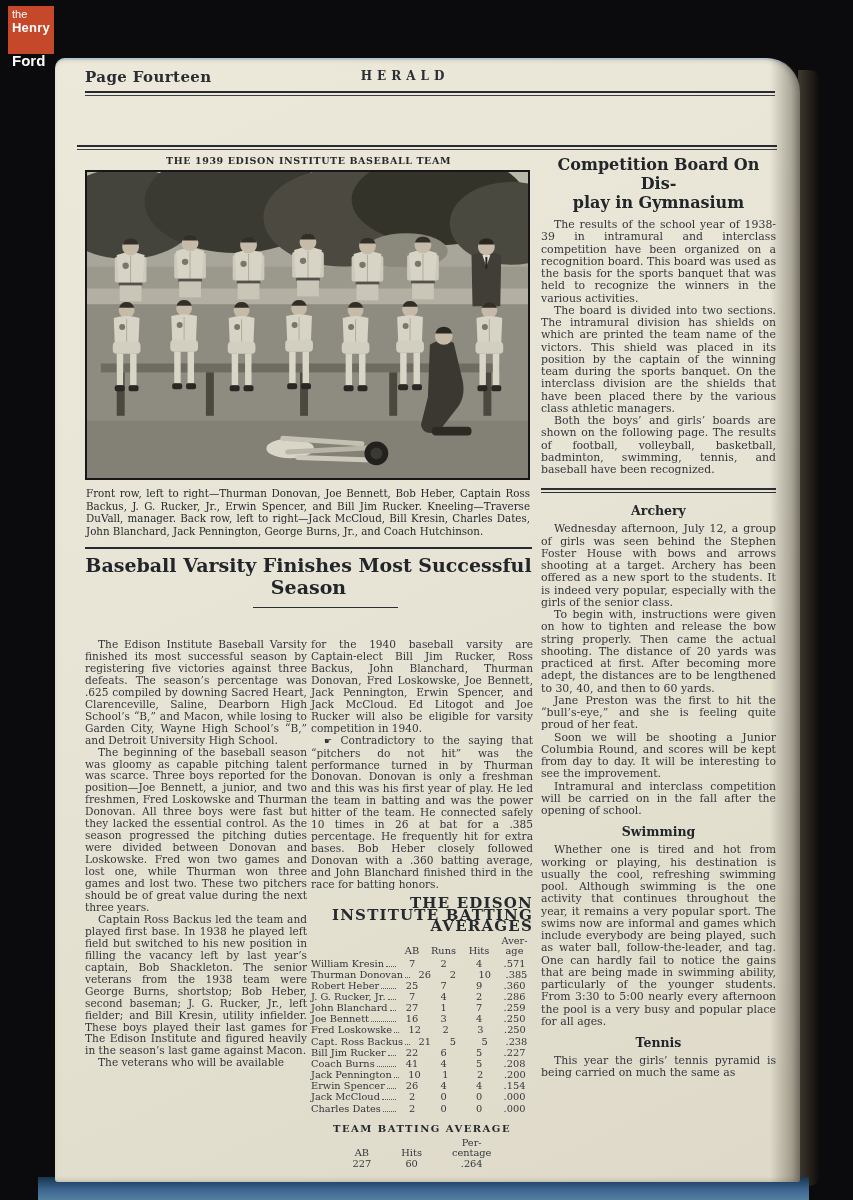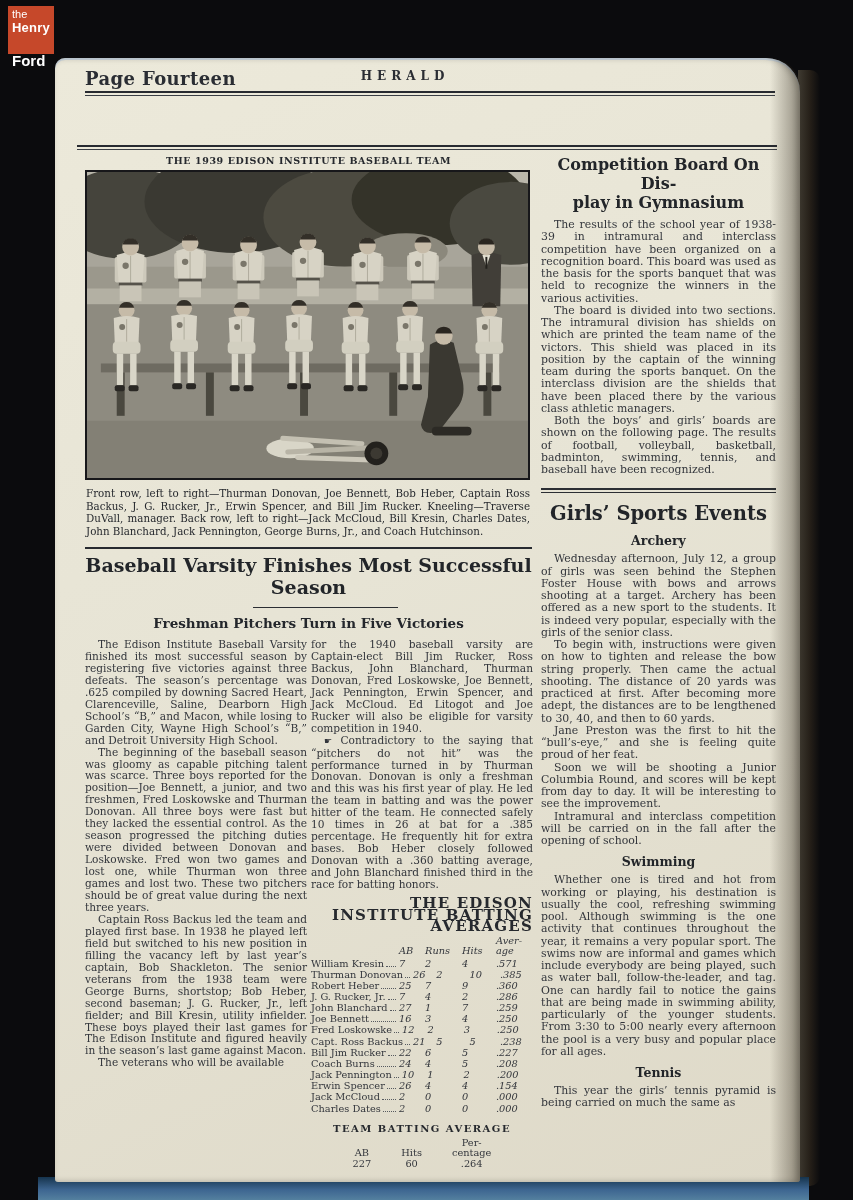--- a/index.html
+++ b/index.html
@@ -36,21 +36,21 @@
     color:#33363c;
   }
   .page::after{ 
     content:"";position:absolute;top:0;right:0;bottom:0;width:30px;
     background:linear-gradient(90deg,rgba(40,32,20,0) 0%,rgba(40,32,20,.45) 100%);
     border-radius:0 34px 3px 0;pointer-events:none;
   }
   .abs{position:absolute;}
   .prewrap{white-space:pre-line;}
   
-  .page-label{left:30px;top:10px;font-size:18px;font-weight:bold;letter-spacing:.4px;color:#2a2d33;text-align:right;}
+  .page-label{left:30px;top:10px;font-size:15px;font-weight:bold;letter-spacing:.4px;color:#2a2d33;text-align:right;}
   .masthead{left:30px;top:11px;width:640px;text-align:center;font-size:12px;font-weight:bold;letter-spacing:5px;color:#2a2d33;}
   .dbl-rule{border-top:2px solid #272a30;border-bottom:1px solid #3a3e45;height:2px;}
   .rule-top{left:30px;top:33px;width:690px;}
   .banner-title{left:15px;top:40px;width:715px;text-align:center;font-size:29px;letter-spacing:7px;color:#2b2e34;font-weight:400;}
   .rule-banner{left:22px;top:87px;width:700px;}
   
   .kicker{left:30px;top:97px;width:447px;text-align:center;font-size:9.5px;font-weight:bold;letter-spacing:.6px;color:#26292e;}
   .photo{left:30px;top:112px;width:445px;height:310px;border:2px solid #17171a;box-sizing:border-box;background:#9a978c;}
   .photo svg{display:block;width:100%;height:100%;}
   .caption{left:31px;top:429px;width:444px;font-size:10.3px;line-height:12.6px;font-weight:normal;text-align:justify;color:#26292e;}
@@ -64,21 +64,21 @@
   .col p.noindent{text-indent:0;}
   .col-left{left:30px;top:581px;}
   .col-right{left:256px;top:581px;}
   .pointer{font-family:"DejaVu Sans", sans-serif;font-size:9px;}
   
   .btable{margin-top:7px;font-size:9.8px;}
   .btable-title{text-align:right;font-size:15px;font-weight:bold;letter-spacing:1.2px;line-height:11.5px;margin-bottom:3px;color:#26292e;}
   .trow{display:flex;align-items:baseline;line-height:11.15px;}
   .tname{white-space:nowrap;}
   .tleader{flex:1;border-bottom:1px dotted #565a60;margin:0 3px 2px 2px;min-width:5px;}
-  .tc{text-align:left;font-style:italic;}
+  .tc{text-align:center;}
   .tc.ab{width:26px;}.tc.runs{width:37px;}.tc.hits{width:34px;}.tc.avg{width:37px;}
   .thead{display:flex;align-items:flex-end;line-height:10.5px;margin-bottom:1px;}
   .thead .sp{flex:1;}
   .thead .tc{font-weight:normal;}
   
   .tavg{margin-top:9px;}
   .tavg-title{text-align:center;font-size:10px;font-weight:bold;letter-spacing:1.5px;color:#26292e;}
   .tavg-row{display:flex;justify-content:center;gap:30px;margin-top:3px;font-size:9.8px;text-align:center;}
   .tavg-cell{line-height:10.5px;display:flex;flex-direction:column;justify-content:flex-end;}
   
@@ -195,21 +195,20 @@
       <circle cx="292" cy="285" r="6" fill="#3c3932"></circle>
     </svg>
   </div>
 
   <div class="abs caption">Front row, left to right—Thurman Donovan, Joe Bennett, Bob Heber, Captain Ross Backus, J. G. Rucker, Jr., Erwin Spencer, and Bill Jim Rucker. Kneeling—Traverse DuVall, manager.  Back row, left to right—Jack McCloud, Bill Kresin, Charles Dates, John Blanchard, Jack Pennington, George Burns, Jr., and Coach Hutchinson.</div>
 
   <div class="abs rule-mid"></div>
   <div class="abs headline1 prewrap">Baseball Varsity Finishes Most Successful
 Season</div>
   <div class="abs rule-short"></div>
-  <div class="abs subhead1">Freshman Pitchers Turn in Five Victories</div>
 
   <div class="abs col col-left">
     <p>The Edison Institute Baseball Varsity finished its most successful season by registering five victories against three defeats. The season’s percentage was .625 compiled by downing Sacred Heart, Clarenceville, Saline, Dearborn High School’s “B,” and Macon, while losing to Garden City, Wayne High School’s “B,” and Detroit University High School.</p>
     <p>The beginning of the baseball season was gloomy as capable pitching talent was scarce. Three boys reported for the position—Joe Bennett, a junior, and two freshmen, Fred Loskowske and Thurman Donovan. All three boys were fast but they lacked the essential control. As the season progressed the pitching duties were divided between Donovan and Loskowske. Fred won two games and lost one, while Thurman won three games and lost two. These two pitchers should be of great value during the next three years.</p>
     <p>Captain Ross Backus led the team and played first base. In 1938 he played left field but switched to his new position in filling the vacancy left by last year’s captain, Bob Shackleton. The senior veterans from the 1938 team were George Burns, shortstop; Bob Heber, second baseman; J. G. Rucker, Jr., left fielder; and Bill Kresin, utility infielder. These boys played their last games for The Edison Institute and figured heavily in the season’s last game against Macon.</p>
     <p>The veterans who will be available</p>
   </div>
 
   <div class="abs col col-right">
     <p class="noindent">for the 1940 baseball varsity are Captain-elect Bill Jim Rucker, Ross Backus, John Blanchard, Thurman Donovan, Fred Loskowske, Joe Bennett, Jack Pennington, Erwin Spencer, and Jack McCloud. Ed Litogot and Joe Rucker will also be eligible for varsity competition in 1940.</p>
@@ -305,21 +304,21 @@
             <span class="tleader"></span>
             <span class="tc ab">22</span>
             <span class="tc runs">6</span>
             <span class="tc hits">5</span>
             <span class="tc avg">.227</span>
           </div>
 
           <div class="trow">
             <span class="tname">Coach Burns</span>
             <span class="tleader"></span>
-            <span class="tc ab">24</span>
+            <span class="tc ab">41</span>
             <span class="tc runs">4</span>
             <span class="tc hits">5</span>
             <span class="tc avg">.208</span>
           </div>
 
           <div class="trow">
             <span class="tname">Jack Pennington</span>
             <span class="tleader"></span>
             <span class="tc ab">10</span>
             <span class="tc runs">1</span>
@@ -378,21 +377,20 @@
 
   <div class="abs rightcol">
     <h2 class="rc-h1 prewrap">Competition Board On Dis-
 play in Gymnasium</h2>
     <p>The results of the school year of 1938-39 in intramural and interclass competition have been organized on a recognition board. This board was used as the basis for the sports banquet that was held to recognize the winners in the various activities.</p>
     <p>The board is divided into two sections. The intramural division has shields on which are printed the team name of the victors. This shield was placed in its position by the captain of the winning team during the sports banquet. On the interclass division are the shields that have been placed there by the various class athletic managers.</p>
     <p>Both the boys’ and girls’ boards are shown on the following page. The results of football, volleyball, basketball, badminton, swimming, tennis, and baseball have been recognized.</p>
 
     <div class="rc-divider"></div>
 
-    <h2 class="rc-h2">Girls’ Sports Events</h2>
     <h3 class="rc-h3">Archery</h3>
     <p>Wednesday afternoon, July 12, a group of girls was seen behind the Stephen Foster House with bows and arrows shooting at a target. Archery has been offered as a new sport to the students. It is indeed very popular, especially with the girls of the senior class.</p>
     <p>To begin with, instructions were given on how to tighten and release the bow string properly. Then came the actual shooting. The distance of 20 yards was practiced at first. After becoming more adept, the distances are to be lengthened to 30, 40, and then to 60 yards.</p>
     <p>Jane Preston was the first to hit the “bull’s-eye,” and she is feeling quite proud of her feat.</p>
     <p>Soon we will be shooting a Junior Columbia Round, and scores will be kept from day to day. It will be interesting to see the improvement.</p>
     <p>Intramural and interclass competition will be carried on in the fall after the opening of school.</p>
 
     <h3 class="rc-h3">Swimming</h3>
     <p>Whether one is tired and hot from working or playing, his destination is usually the cool, refreshing swimming pool. Although swimming is the one activity that continues throughout the year, it remains a very popular sport. The swims now are informal and games which include everybody are being played, such as water ball, follow-the-leader, and tag. One can hardly fail to notice the gains that are being made in swimming ability, particularly of the younger students. From 3:30 to 5:00 nearly every afternoon the pool is a very busy and popular place for all ages.</p>
 

